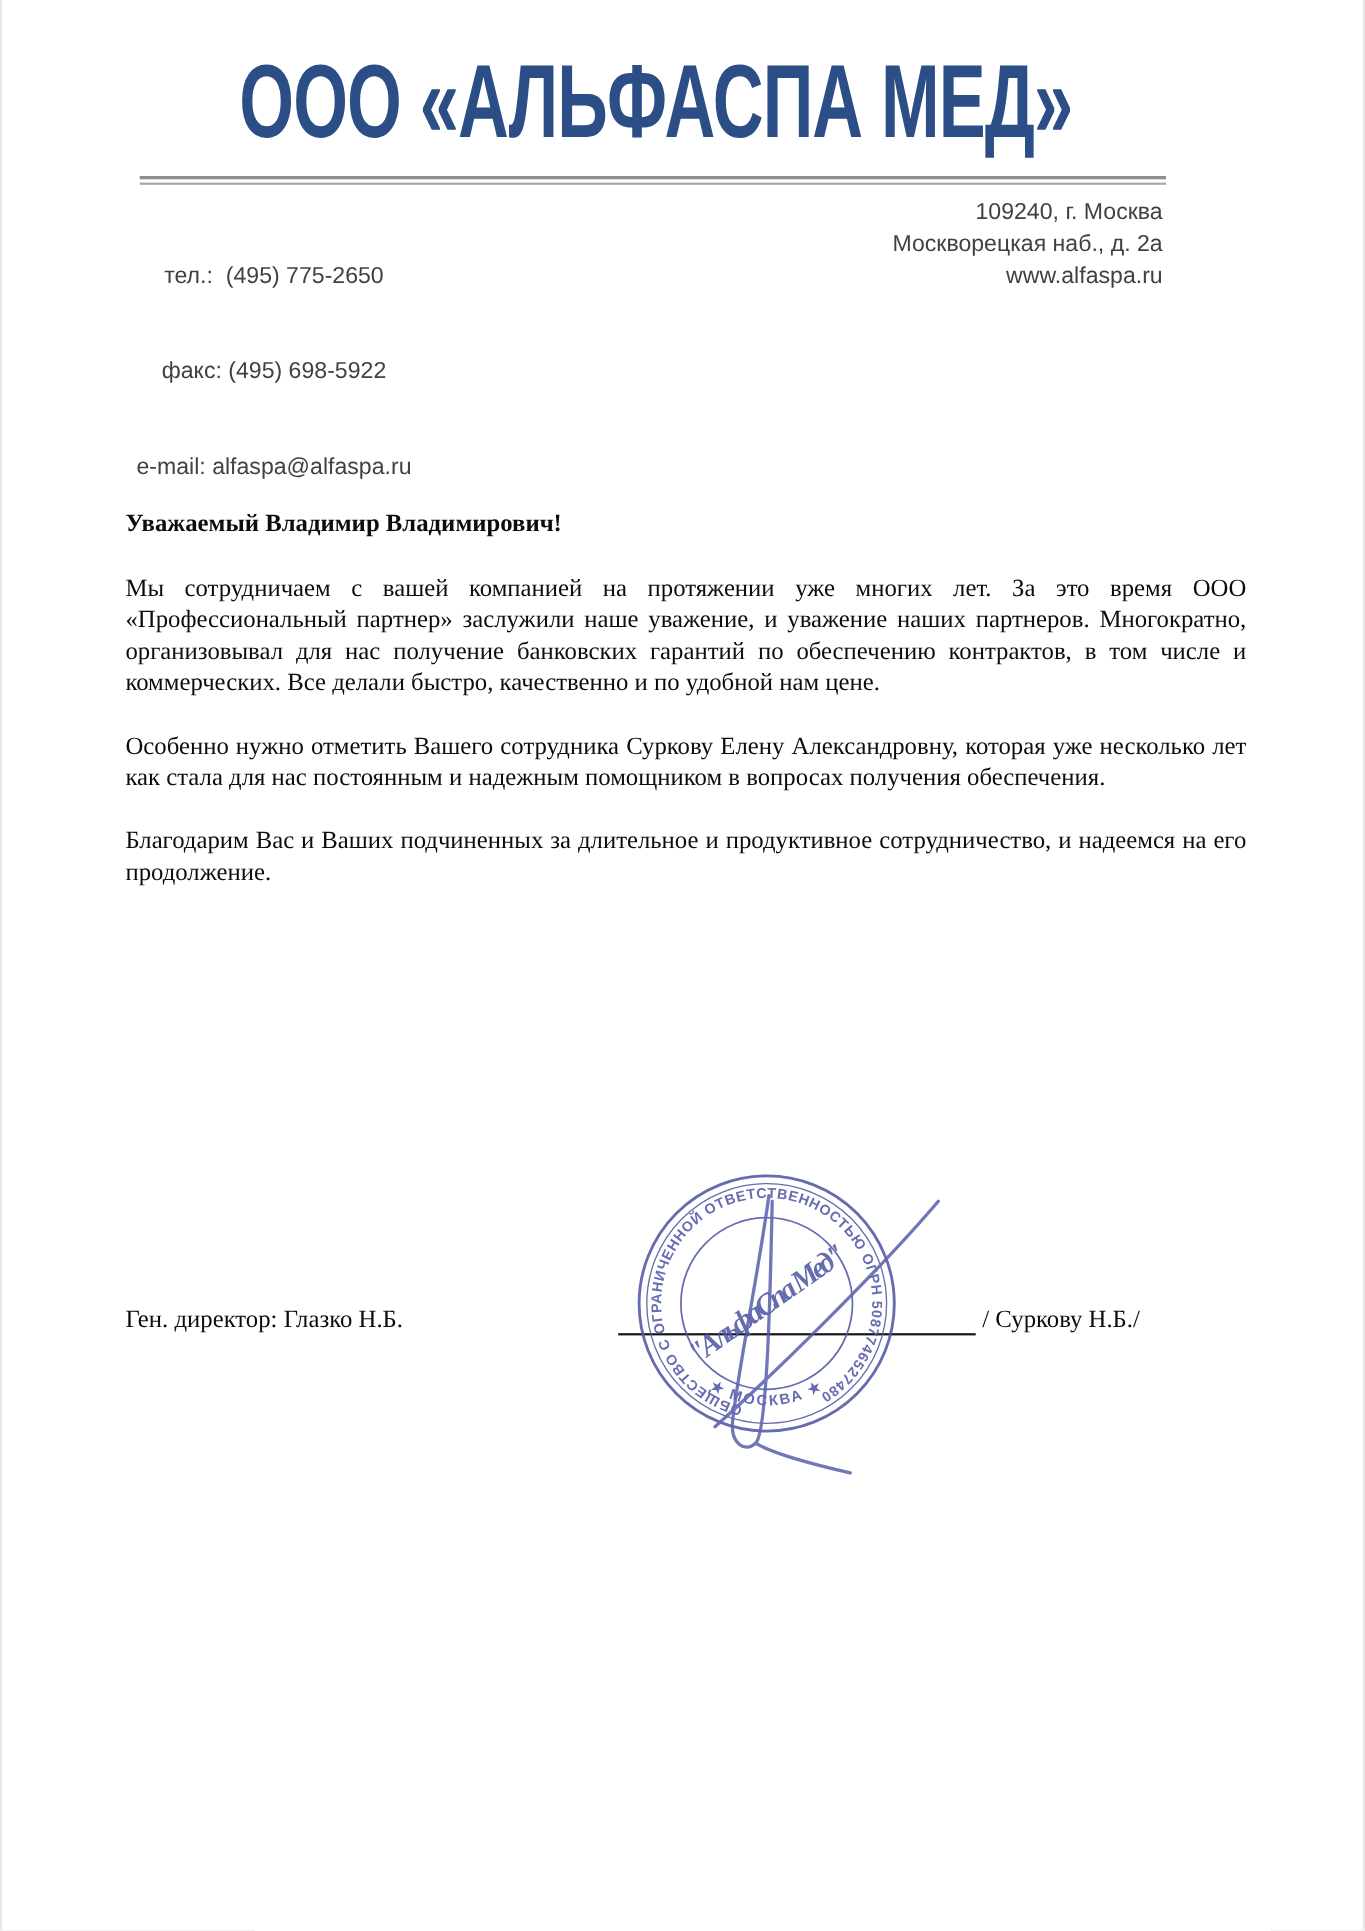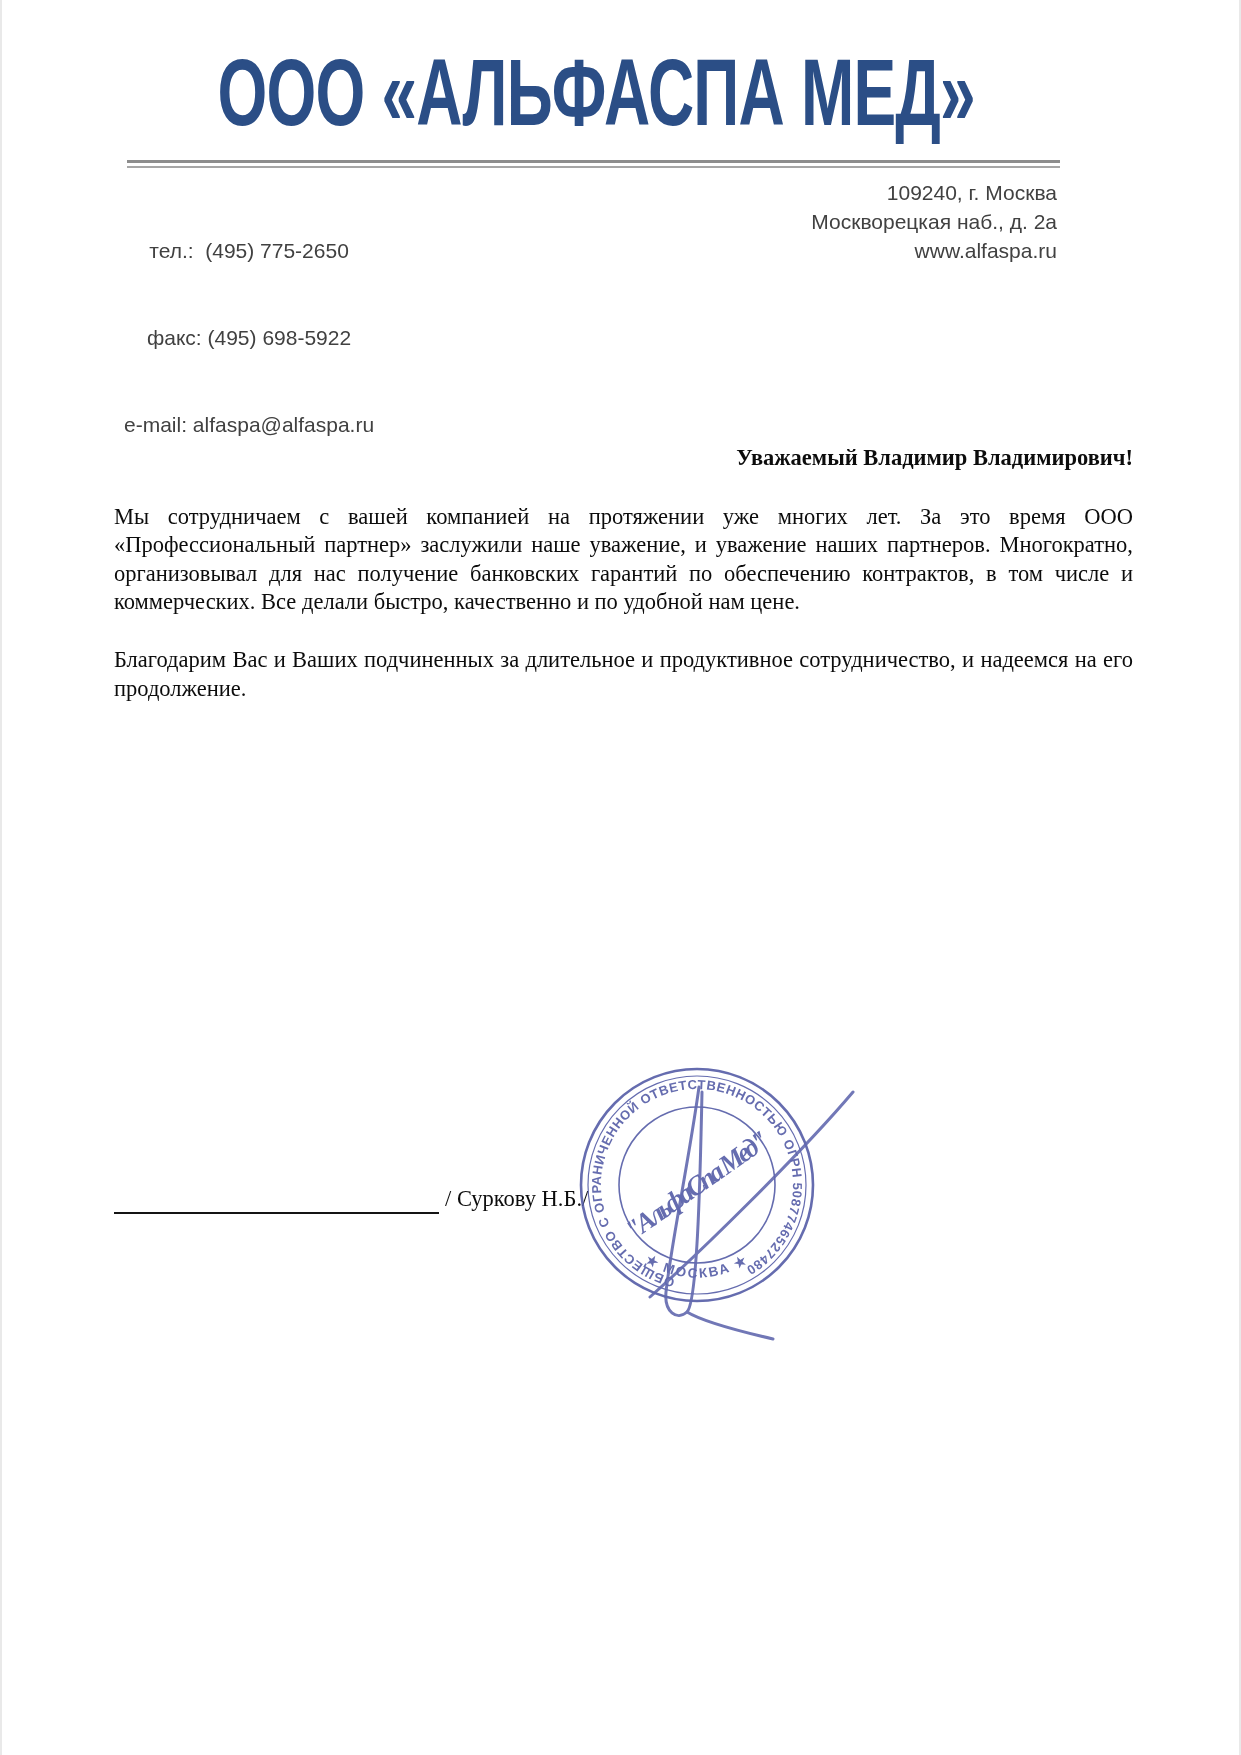--- a/index.html
+++ b/index.html
@@ -36,21 +36,21 @@
     font-size:21px;line-height:29px;color:#414141;
   }
   .contacts .left{text-align:center;white-space:pre;}
   .contacts .right{text-align:right;}
   
   .letter{
     position:absolute;left:112px;top:444px;width:1019px;
     font-family:"Liberation Serif",serif;
     font-size:22.5px;line-height:28.6px;color:#0c0c0c;
   }
-  .salutation{text-align:right;font-weight:bold;margin:0 0 30px 0;}
+  .salutation{text-align:left;font-weight:bold;margin:18px 0 30px 0;}
   .letter p.body-par{margin:0 0 29px 0;text-align:justify;}
   .closing{font-weight:bold;font-style:italic;margin-top:4px;}
   
   .sig-row{
     position:absolute;left:112px;top:1186px;width:1019px;
     display:flex;align-items:baseline;
     font-family:"Liberation Serif",serif;
     font-size:22.5px;color:#0c0c0c;
   }
   .sig-left{width:448px;}
@@ -84,24 +84,26 @@
         <div>109240, г. Москва</div>
         <div>Москворецкая наб., д. 2а</div>
         <div>www.alfaspa.ru</div>
       </div>
     </div>
   </div>
 
   <div class="letter">
     <div class="salutation">Уважаемый Владимир Владимирович!</div>
     <p class="body-par">Мы сотрудничаем с вашей компанией на протяжении уже многих лет. За это время ООО «Профессиональный партнер» заслужили наше уважение, и уважение наших партнеров. Многократно, организовывал для нас получение банковских гарантий по обеспечению контрактов, в том числе и коммерческих. Все делали быстро, качественно и по удобной нам цене.</p>
+    <p class="body-par">Особенно нужно отметить Вашего сотрудника Суркову Елену Александровну, которая уже несколько лет как  стала для нас постоянным и надежным помощником в вопросах получения обеспечения.</p>
     <p class="body-par">Благодарим Вас и Ваших подчиненных за длительное и продуктивное сотрудничество, и надеемся на его продолжение.</p>
   </div>
 
   <div class="sig-row">
+    <span class="sig-left">Ген. директор: Глазко Н.Б.</span>
     <span class="sig-line"></span>
     <span class="sig-right">/ Суркову Н.Б./</span>
   </div>
 
   <svg class="stamp" viewBox="0 0 320 320" xmlns="http://www.w3.org/2000/svg">
     <defs>
       <path id="ringPath" d="M 150,241 A 96,96 0 1 1 150,49 A 96,96 0 1 1 150,241" fill="none"></path>
       <path id="bottomArc" d="M 88,214 A 93,93 0 0 0 212,214" fill="none"></path>
     </defs>
 

